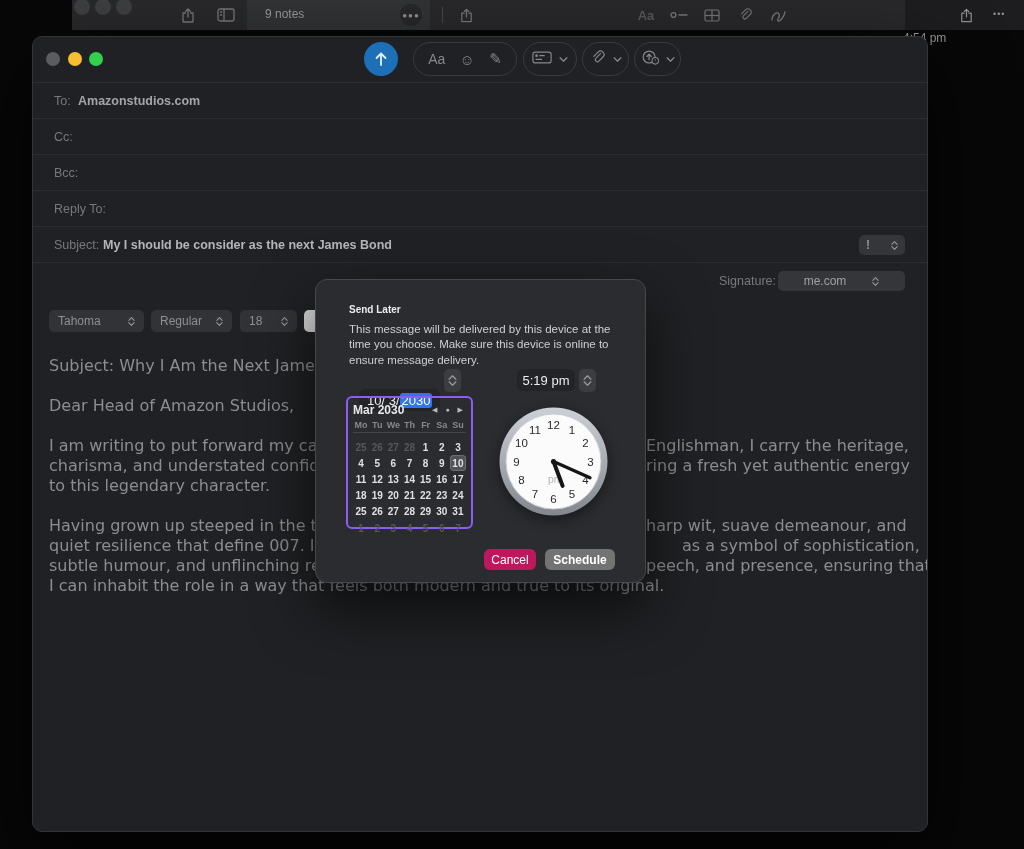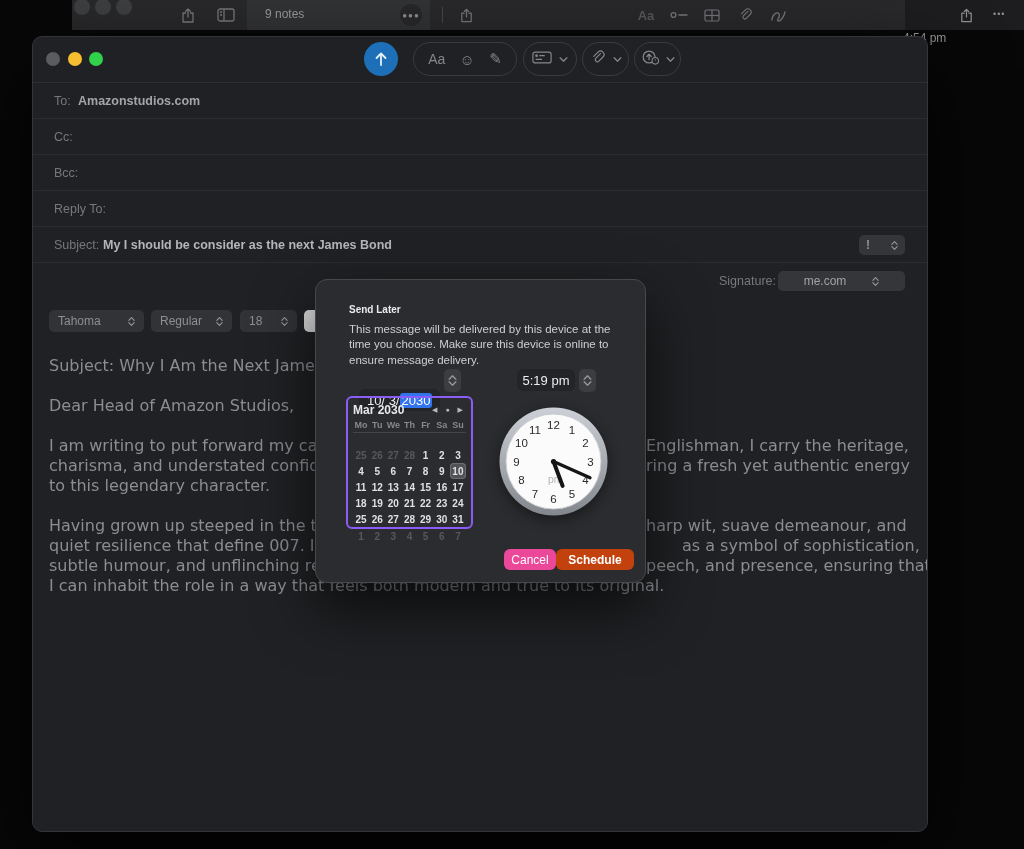--- a/index.html
+++ b/index.html
@@ -100,33 +100,33 @@
   #time-stepper { left:263px; top:89px; }
 
   #calendar { left:30px; top:116px; width:127px; height:133px;
     border:2px solid #8b5cf6; border-radius:6px; padding:4px 5px 2px; }
   #cal-head { display:flex; align-items:center; justify-content:space-between; height:15px; }
   #cal-month { font-size:12px; font-weight:bold; color:#e8e8ea; }
   #cal-nav { font-size:7px; color:#b9b9bc; letter-spacing:3px; white-space:nowrap; }
   #cal-daynames { display:grid; grid-template-columns:repeat(7,1fr); margin-top:3px;
     border-bottom:1px solid #454548; padding-bottom:2px; }
   #cal-daynames div { font-size:9px; font-weight:bold; color:#87888c; text-align:center; }
-  #cal-weeks { display:grid; grid-template-columns:repeat(7,1fr); grid-auto-rows:16.2px; margin-top:14px; }
+  #cal-weeks { display:grid; grid-template-columns:repeat(7,1fr); grid-auto-rows:16.2px; margin-top:6px; }
   .cal-cell { font-size:10px; font-weight:bold; color:#dfe0e3; display:flex;
     align-items:center; justify-content:center; border-radius:4px; }
   .cal-cell.dim { color:#57585c; }
   .cal-cell.sel { background:#515256; box-shadow:inset 0 0 0 1px #6c6d71; }
 
   #clock-wrap { left:180px; top:124px; width:115px; height:115px;
     filter:drop-shadow(0 4px 7px rgba(0,0,0,.45)); }
 
   .dlg-btn { top:269px; height:21px; border-radius:6px; display:flex; align-items:center;
     justify-content:center; font-size:12px; color:#ffffff; }
-  #btn-cancel { left:168px; width:52px; background:#ec4899;margin-left:20px; }
-  #btn-schedule { left:240px; width:78px; background:#c2410c; font-weight:bold; }
+  #btn-cancel { left:168px; width:52px; background:#be185d; }
+  #btn-schedule { left:229px; width:70px; background:#737373; font-weight:bold; }
 </style>
 </head>
 <body>
 
 <div id="stage">
 
   <div id="notes-toolbar" class="abs">
     <div class="abs nt-dot" style="left:2px"></div>
     <div class="abs nt-dot" style="left:23px"></div>
     <div class="abs nt-dot" style="left:44px"></div>

